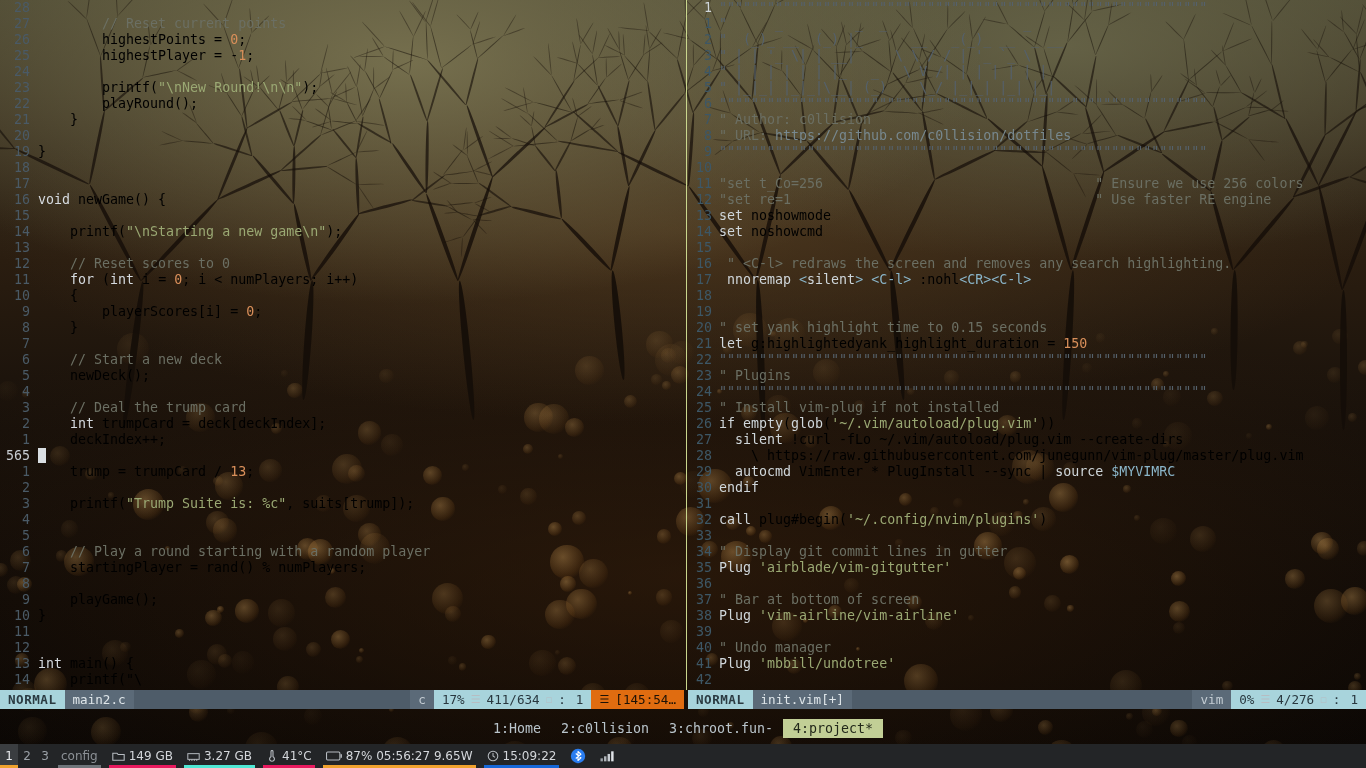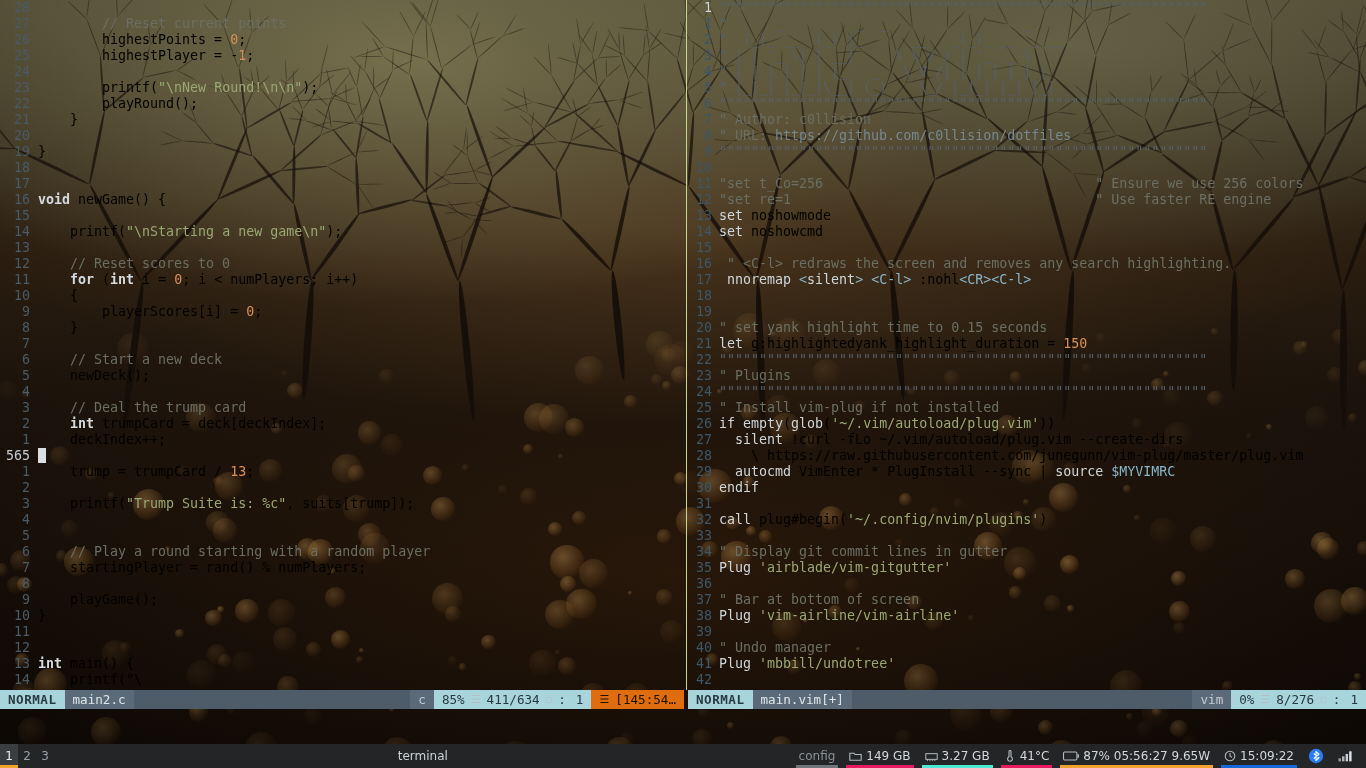--- a/index.html
+++ b/index.html
@@ -29,21 +29,21 @@
 
   .code{font-size:13.3px;line-height:16px;white-space:pre;}
   .row{height:16px;display:flex;align-items:center;}
   .ln{width:30px;min-width:30px;text-align:right;padding-right:8px;color:#4a5a66;font-size:13.3px;}
   .ln.cur{color:#c8cdd2;width:30px;}
   .lnr{width:24px;min-width:24px;text-align:right;padding-right:7px;color:#3d5766;font-size:13.3px;}
   .lnr.cur{color:#cfd6da;}
   .txt{font-size:13.3px;white-space:pre;}
   .c-cmt{color:#6b6f63;}
   .c-str{color:#9aa873;}
-  .c-kw{color:#d6dbe0;font-weight:bold;}
+  .c-kw{color:#d6dbe0;}
   .c-num{color:#d98f5a;}
   .c-vimkw{color:#cfd6da;}
   .c-vimstr{color:#9aa873;}
   .c-vimnum{color:#d98f5a;}
   .c-vimspec{color:#8ab5c9;}
   .c-art{color:#55616b;}
   .c-url{color:#77888f;}
   .cursor{display:inline-block;width:8px;height:15px;background:#d9dee2;vertical-align:-3px;}
 
   
@@ -837,57 +837,62 @@
     <div class="pane" id="paneR">
       <div class="code" id="codeR"><div class="row"><span class="lnr cur">1</span><span class="txt"><span class="c-art">"""""""""""""""""""""""""""""""""""""""""""""""""""""""""""""</span></span></div><div class="row"><span class="lnr">1</span><span class="txt"><span class="c-art">"      _         _  _                 _</span></span></div><div class="row"><span class="lnr">2</span><span class="txt"><span class="c-art">"  (_)_ __  (_) |_      __   _(_)_ __  _ __</span></span></div><div class="row"><span class="lnr">3</span><span class="txt"><span class="c-art">" | | '_ \| | __|     \ \ / / | '_ `_ \</span></span></div><div class="row"><span class="lnr">4</span><span class="txt"><span class="c-art">" | | | | | | |_   _   \ V /| | | | | | |</span></span></div><div class="row"><span class="lnr">5</span><span class="txt"><span class="c-art">" |_|_| |_|_|\__| (_)    \_/ |_|_| |_| |_|</span></span></div><div class="row"><span class="lnr">6</span><span class="txt"><span class="c-art">"""""""""""""""""""""""""""""""""""""""""""""""""""""""""""""</span></span></div><div class="row"><span class="lnr">7</span><span class="txt"><span class="c-cmt">" Author: c0llision</span></span></div><div class="row"><span class="lnr">8</span><span class="txt"><span class="c-cmt">" URL: </span><span class="c-url">https://github.com/c0llision/dotfiles</span></span></div><div class="row"><span class="lnr">9</span><span class="txt"><span class="c-art">"""""""""""""""""""""""""""""""""""""""""""""""""""""""""""""</span></span></div><div class="row"><span class="lnr">10</span><span class="txt"></span></div><div class="row"><span class="lnr">11</span><span class="txt"><span class="c-cmt">"set t_Co=256                                  " Ensure we use 256 colors</span></span></div><div class="row"><span class="lnr">12</span><span class="txt"><span class="c-cmt">"set re=1                                      " Use faster RE engine</span></span></div><div class="row"><span class="lnr">13</span><span class="txt"><span class="c-vimkw">set</span> noshowmode</span></div><div class="row"><span class="lnr">14</span><span class="txt"><span class="c-vimkw">set</span> noshowcmd</span></div><div class="row"><span class="lnr">15</span><span class="txt"></span></div><div class="row"><span class="lnr">16</span><span class="txt"><span class="c-cmt"> " &lt;C-l&gt; redraws the screen and removes any search highlighting.</span></span></div><div class="row"><span class="lnr">17</span><span class="txt"> <span class="c-vimkw">nnoremap</span> <span class="c-vimspec">&lt;<span class="c-vimkw">silent</span>&gt;</span> <span class="c-vimspec">&lt;C-l&gt;</span> :nohl<span class="c-vimspec">&lt;CR&gt;</span><span class="c-vimspec">&lt;C-l&gt;</span></span></div><div class="row"><span class="lnr">18</span><span class="txt"></span></div><div class="row"><span class="lnr">19</span><span class="txt"></span></div><div class="row"><span class="lnr">20</span><span class="txt"><span class="c-cmt">" set yank highlight time to 0.15 seconds</span></span></div><div class="row"><span class="lnr">21</span><span class="txt"><span class="c-vimkw">let</span> g:highlightedyank_highlight_duration = <span class="c-vimnum">150</span></span></div><div class="row"><span class="lnr">22</span><span class="txt"><span class="c-art">"""""""""""""""""""""""""""""""""""""""""""""""""""""""""""""</span></span></div><div class="row"><span class="lnr">23</span><span class="txt"><span class="c-cmt">" Plugins</span></span></div><div class="row"><span class="lnr">24</span><span class="txt"><span class="c-art">"""""""""""""""""""""""""""""""""""""""""""""""""""""""""""""</span></span></div><div class="row"><span class="lnr">25</span><span class="txt"><span class="c-cmt">" Install vim-plug if not installed</span></span></div><div class="row"><span class="lnr">26</span><span class="txt"><span class="c-vimkw">if</span> <span class="c-vimkw">empty</span>(<span class="c-vimkw">glob</span>(<span class="c-vimstr">'~/.vim/autoload/plug.vim'</span>))</span></div><div class="row"><span class="lnr">27</span><span class="txt">  <span class="c-vimkw">silent</span> !curl -fLo ~/.vim/autoload/plug.vim --create-dirs</span></div><div class="row"><span class="lnr">28</span><span class="txt">    \ https://raw.githubusercontent.com/junegunn/vim-plug/master/plug.vim</span></div><div class="row"><span class="lnr">29</span><span class="txt">  <span class="c-vimkw">autocmd</span> VimEnter * PlugInstall --sync | <span class="c-vimkw">source</span> <span class="c-vimspec">$MYVIMRC</span></span></div><div class="row"><span class="lnr">30</span><span class="txt"><span class="c-vimkw">endif</span></span></div><div class="row"><span class="lnr">31</span><span class="txt"></span></div><div class="row"><span class="lnr">32</span><span class="txt"><span class="c-vimkw">call</span> plug#begin(<span class="c-vimstr">'~/.config/nvim/plugins'</span>)</span></div><div class="row"><span class="lnr">33</span><span class="txt"></span></div><div class="row"><span class="lnr">34</span><span class="txt"><span class="c-cmt">" Display git commit lines in gutter</span></span></div><div class="row"><span class="lnr">35</span><span class="txt"><span class="c-vimkw">Plug</span> <span class="c-vimstr">'airblade/vim-gitgutter'</span></span></div><div class="row"><span class="lnr">36</span><span class="txt"></span></div><div class="row"><span class="lnr">37</span><span class="txt"><span class="c-cmt">" Bar at bottom of screen</span></span></div><div class="row"><span class="lnr">38</span><span class="txt"><span class="c-vimkw">Plug</span> <span class="c-vimstr">'vim-airline/vim-airline'</span></span></div><div class="row"><span class="lnr">39</span><span class="txt"></span></div><div class="row"><span class="lnr">40</span><span class="txt"><span class="c-cmt">" Undo manager</span></span></div><div class="row"><span class="lnr">41</span><span class="txt"><span class="c-vimkw">Plug</span> <span class="c-vimstr">'mbbill/undotree'</span></span></div><div class="row"><span class="lnr">42</span><span class="txt"></span></div></div>
     </div>
 
     <div class="status" id="statusL">
       <div class="sg s-mode">NORMAL</div>
       <div class="sg s-file">main2.c</div>
       <div class="sg s-fill"></div>
       <div class="sg s-ft">c</div>
       <div class="sg s-pct">
-        <span>85%</span>
+        <span>17%</span>
         <span class="ic" style="margin:0 6px;">☰</span>
         <span>411/634</span>
         <span class="ic" style="margin:0 6px;">☐</span>
         <span>:</span>
         <span style="margin-left:10px;">1</span>
       </div>
       <div class="sg s-acc">
         <span class="ic" style="margin-right:6px;color:#1d1206;">☰</span>
         <span>[145:54…</span>
       </div>
     </div>
 
     <div class="status" id="statusR">
       <div class="sg s-mode">NORMAL</div>
-      <div class="sg s-file">main.vim[+]</div>
+      <div class="sg s-file">init.vim[+]</div>
       <div class="sg s-fill"></div>
       <div class="sg s-ft">vim</div>
       <div class="sg s-pct">
         <span>0%</span>
         <span class="ic" style="margin:0 6px;">☰</span>
-        <span>8/276</span>
+        <span>4/276</span>
         <span class="ic" style="margin:0 6px;">☐</span>
         <span>:</span>
         <span style="margin-left:10px;">1</span>
       </div>
     </div>
 
+    <div id="tmux">
+        <div class="tw">1:Home</div>
+        <div class="tw">2:c0llision</div>
+        <div class="tw">3:chroot.fun-</div>
+        <div class="tw active">4:project*</div>
+      </div>
   </div>
 
   <div id="bar">
     <div id="tags" style="display:flex;align-items:center;height:24px;">
         <div class="tag sel">1<span class="ul"></span></div>
         <div class="tag">2</div>
         <div class="tag">3</div>
       </div>
-    <div id="barTitle">terminal</div>
     <div class="widgets" id="widgets">
         <div class="wg">
           <span class="muted">config</span>
           <span class="ul" style="background: rgb(111, 117, 122);"></span>
         </div>
         <div class="wg">
           <span style="display: inline-flex; align-items: center;">
             <svg width="13" height="11" viewBox="0 0 16 13">
               <path d="M1 2.5h5.2l1.3 1.6H15v7H1z" fill="none" stroke="#b7bcc1" stroke-width="1.3"></path>
             </svg>

